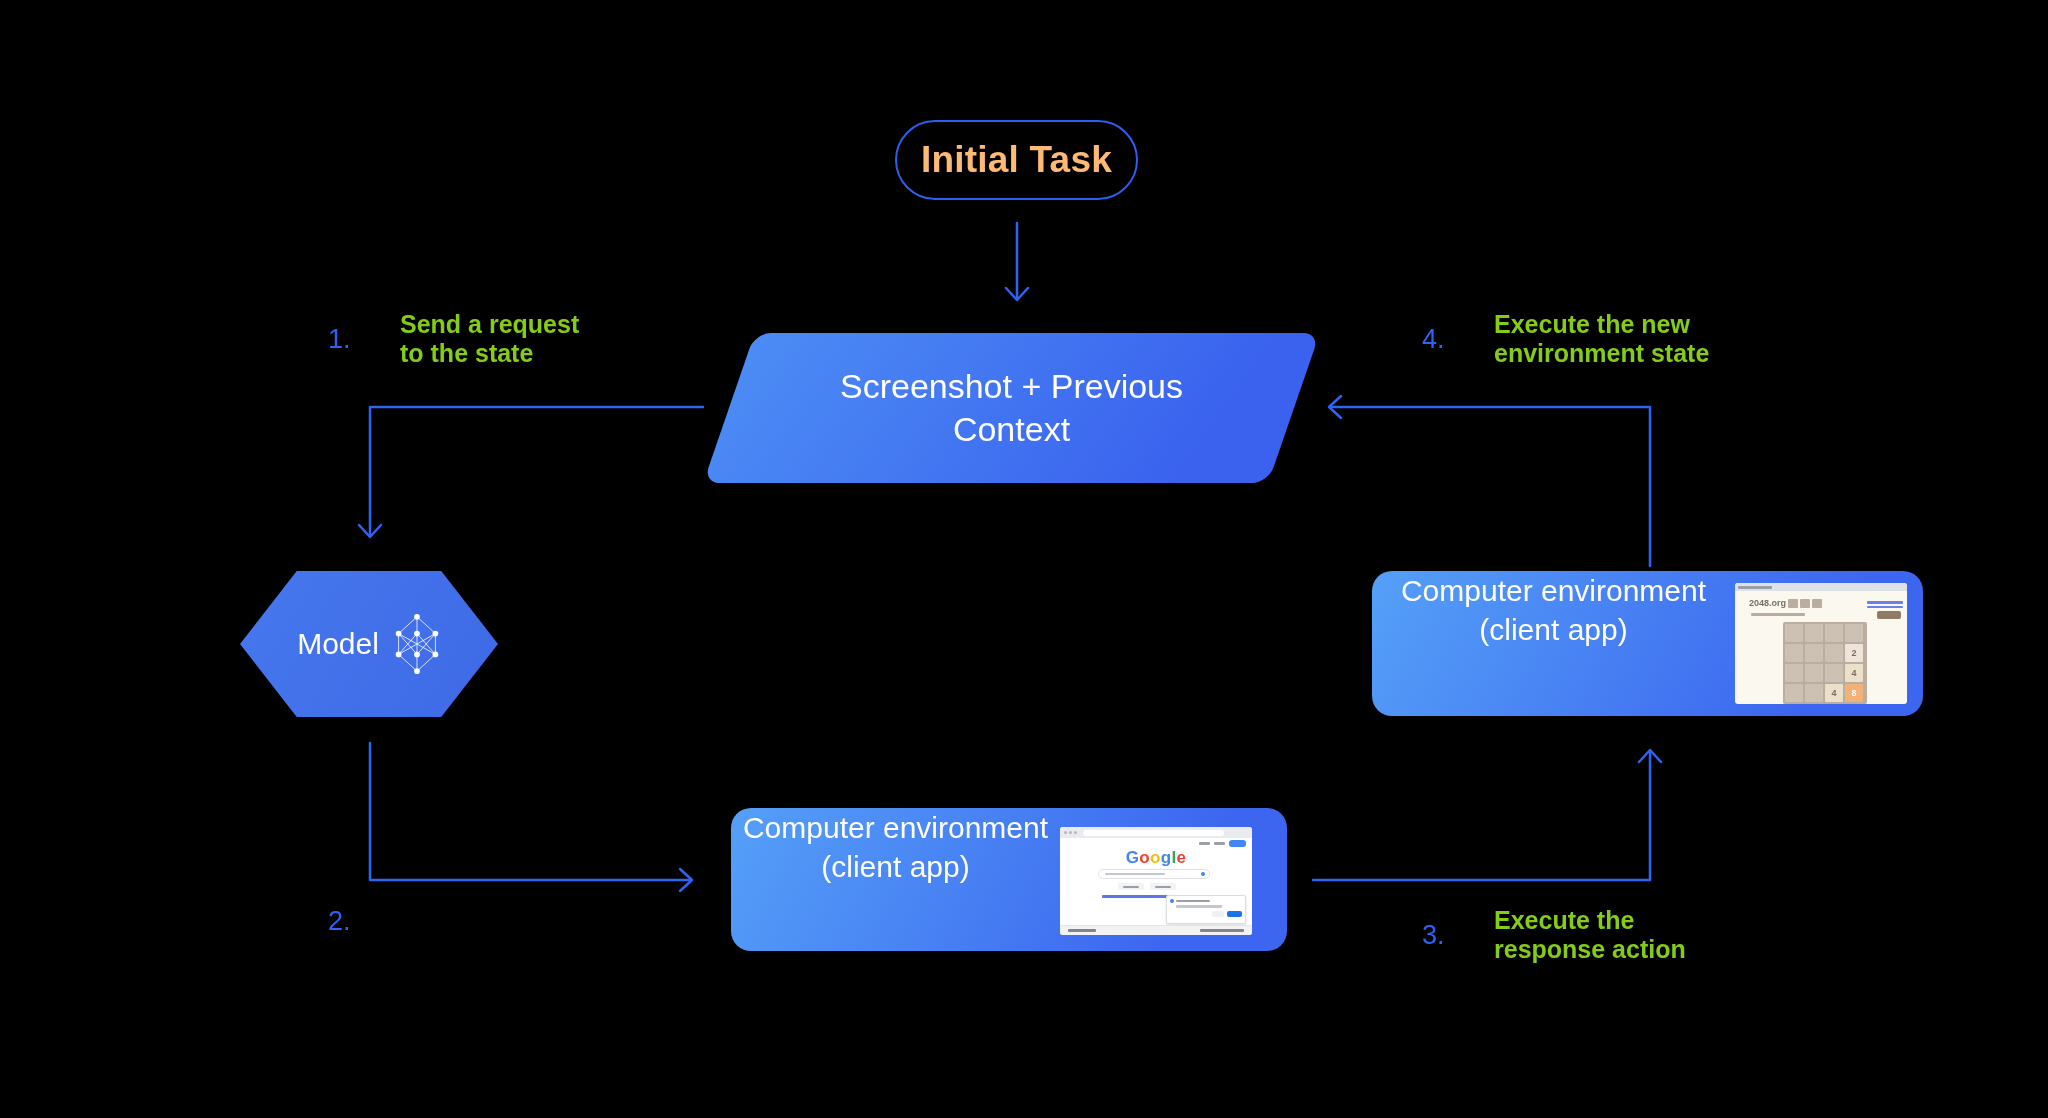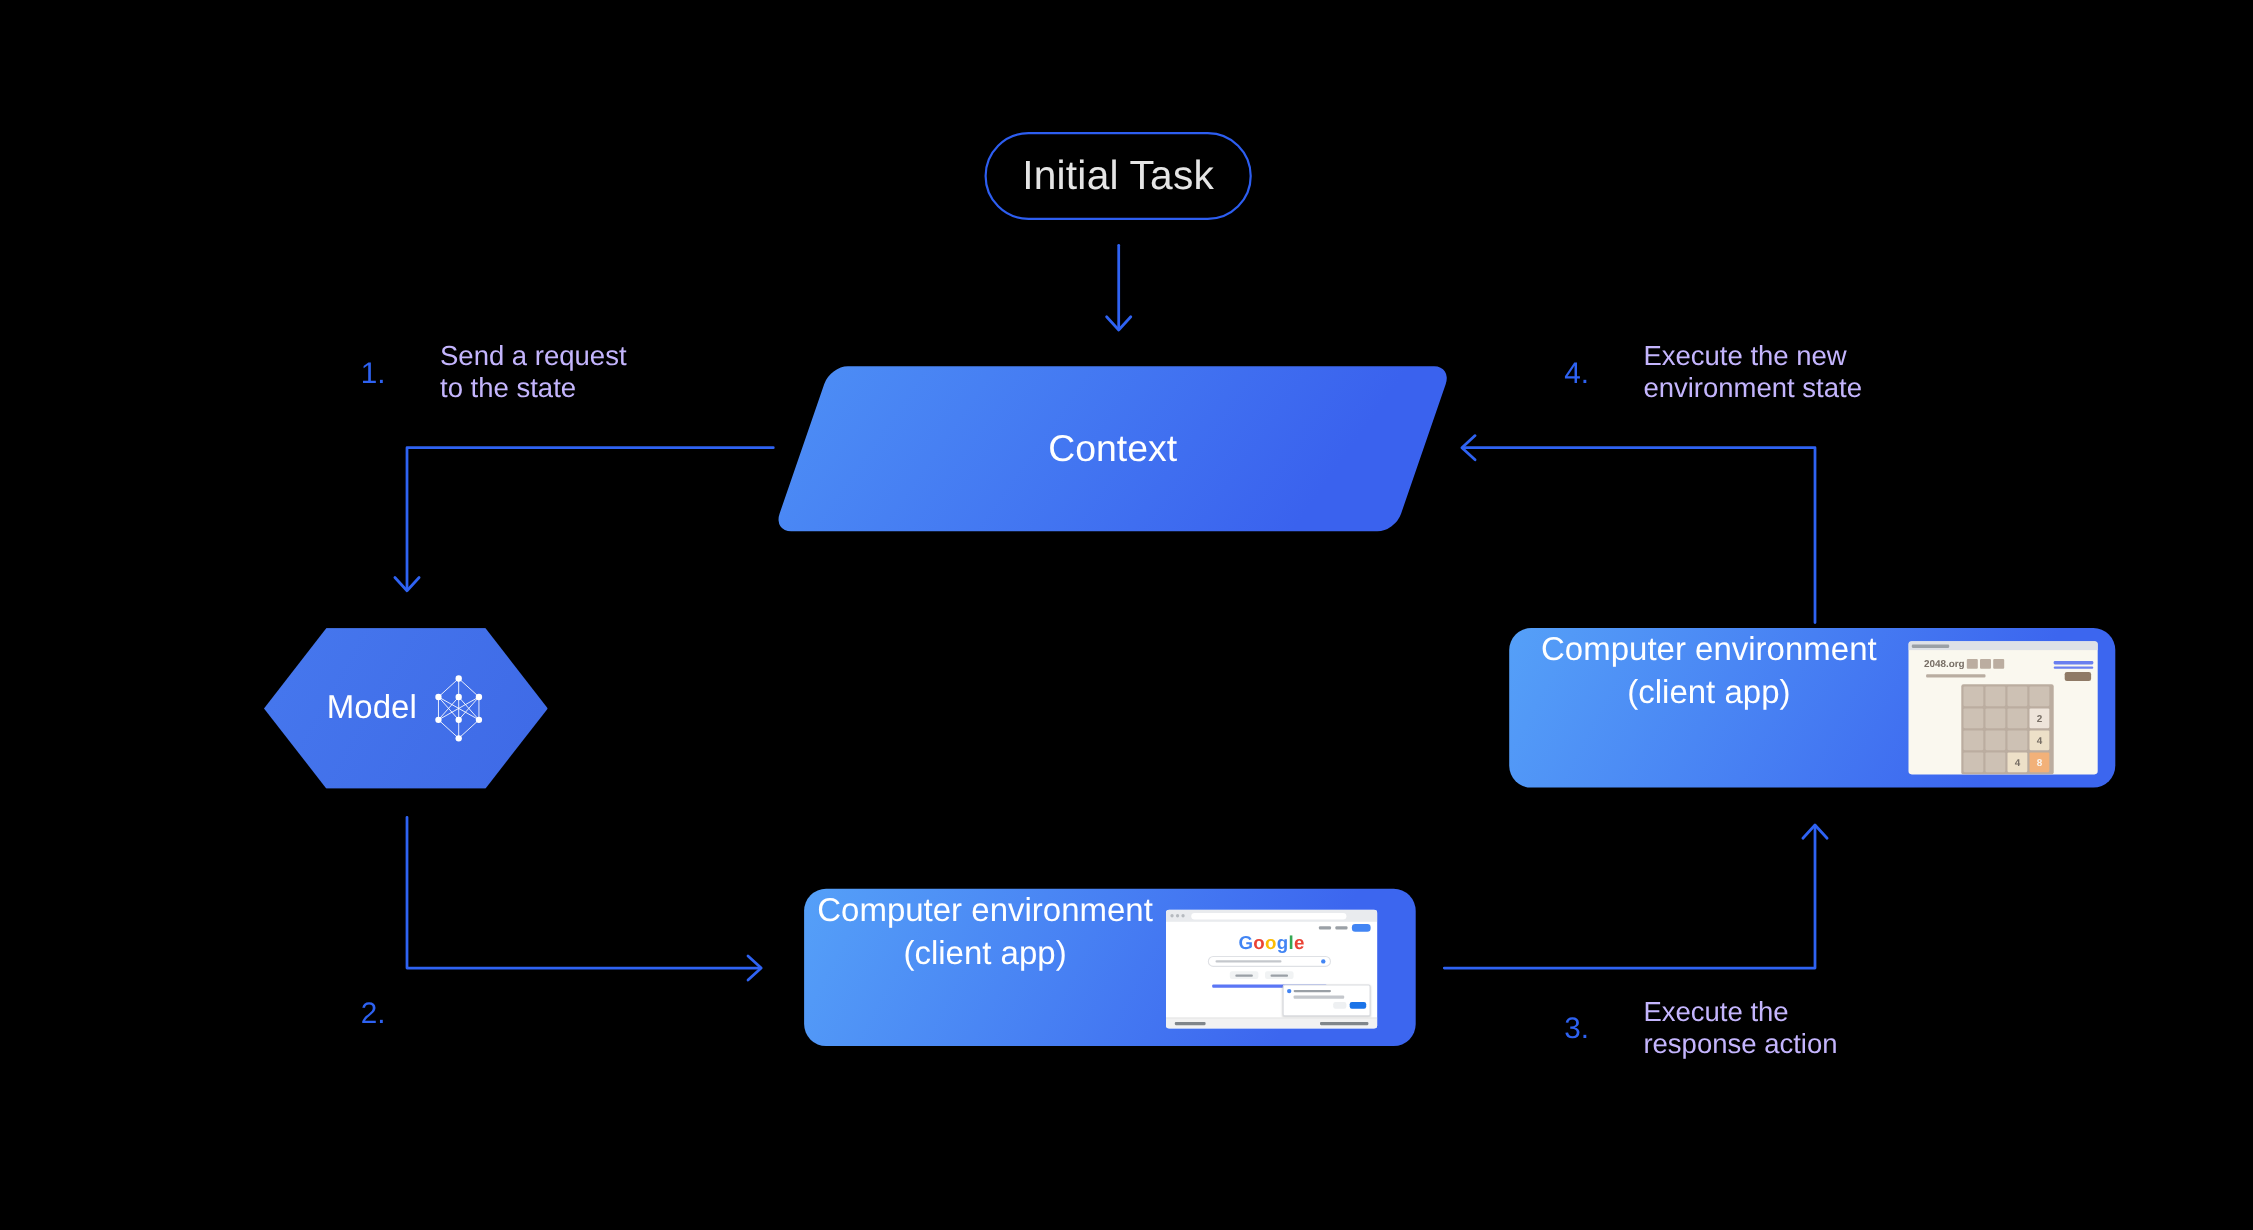--- a/index.html
+++ b/index.html
@@ -4,21 +4,21 @@
 <style>
   html,body{margin:0;padding:0;background:#000;}
   #canvas{position:relative;width:2048px;height:1118px;background:#000000;overflow:hidden;
           font-family:"Liberation Sans", sans-serif;}
   svg.arrow-layer{position:absolute;left:0;top:0;width:2048px;height:1118px;pointer-events:none;}
   .arrow{stroke:#2F63F3;stroke-width:2.5;fill:none;stroke-linecap:round;stroke-linejoin:round;}
 
   
   .pill{position:absolute;left:895px;top:120px;width:243px;height:80px;border:2.5px solid #2D5EF1;
         border-radius:44px;display:flex;align-items:center;justify-content:center;box-sizing:border-box;}
-  .pill span{color:#e5e5e5;font-size:37px;font-weight:400;letter-spacing:.2px;}
+  .pill span{color:#fdba74;font-size:37px;font-weight:700;letter-spacing:.2px;}
 
   
   .para-shape{position:absolute;left:729px;top:333px;width:565px;height:150px;border-radius:16px;
         transform:skewX(-19deg);
         background:linear-gradient(110deg,#4C8CF5 0%,#3A62EE 85%);}
   .para-text{position:absolute;left:729px;top:333px;width:565px;height:150px;display:flex;
         flex-direction:column;align-items:center;justify-content:center;color:#fff;
         font-size:34px;line-height:43px;font-weight:400;}
 
   
@@ -34,21 +34,21 @@
   .env-right{left:1372px;top:571px;width:551px;height:145px;}
   .env-bottom{left:731px;top:808px;width:556px;height:143px;}
   .env-text{position:absolute;top:0;bottom:0;display:flex;flex-direction:column;align-items:center;
         color:#fff;font-size:30px;line-height:39px;font-weight:400;}
   .env-right .env-text{left:0;width:363px;}
   .env-bottom .env-text{left:0;width:329px;}
 
   
   .step{position:absolute;display:flex;align-items:center;}
   .step .num{width:72px;color:#2E62F2;font-size:27px;font-weight:500;}
-  .step .lines{color:#c4b5fd;font-size:25px;line-height:29px;font-weight:400;}
+  .step .lines{color:#84cc16;font-size:25px;line-height:29px;font-weight:700;}
   #step1{left:328px;top:310px;} #step2{left:328px;top:906px;}
   #step3{left:1422px;top:906px;} #step4{left:1422px;top:310px;}
 
   
   .shot{position:absolute;overflow:hidden;}
   .shot-2048{left:363px;top:12px;width:172px;height:121px;background:#faf8ef;border-radius:3px;}
   .browser-strip{height:8px;background:#dee1e6;display:flex;align-items:center;}
   .tabbar{width:34px;height:3px;background:#9aa0a6;margin-left:3px;border-radius:1px;}
   .g2048-header{display:flex;align-items:flex-end;margin:3px 4px 0 14px;height:14px;}
   .g2048-title{color:#776e65;font-size:9px;font-weight:700;}
@@ -117,20 +117,21 @@
     <path class="arrow" d="M1650 566 V407 H1331"></path>
     <path class="arrow" d="M1341 396 L1329 407 L1341 418"></path>
   </svg>
 
   <div class="pill">
     <span>Initial Task</span>
   </div>
 
   <div class="para-shape"></div>
   <div class="para-text">
+    <div>Screenshot + Previous</div>
     <div>Context</div>
   </div>
 
   <div class="hex">
     <span class="hex-label">Model</span>
     <svg class="nn-icon" viewBox="0 0 60 80">
       <g stroke="#ffffff" stroke-width="1">
         <line x1="30" y1="6" x2="7" y2="27"></line>
           <line x1="30" y1="6" x2="30" y2="27"></line>
           <line x1="30" y1="6" x2="53" y2="27"></line>

